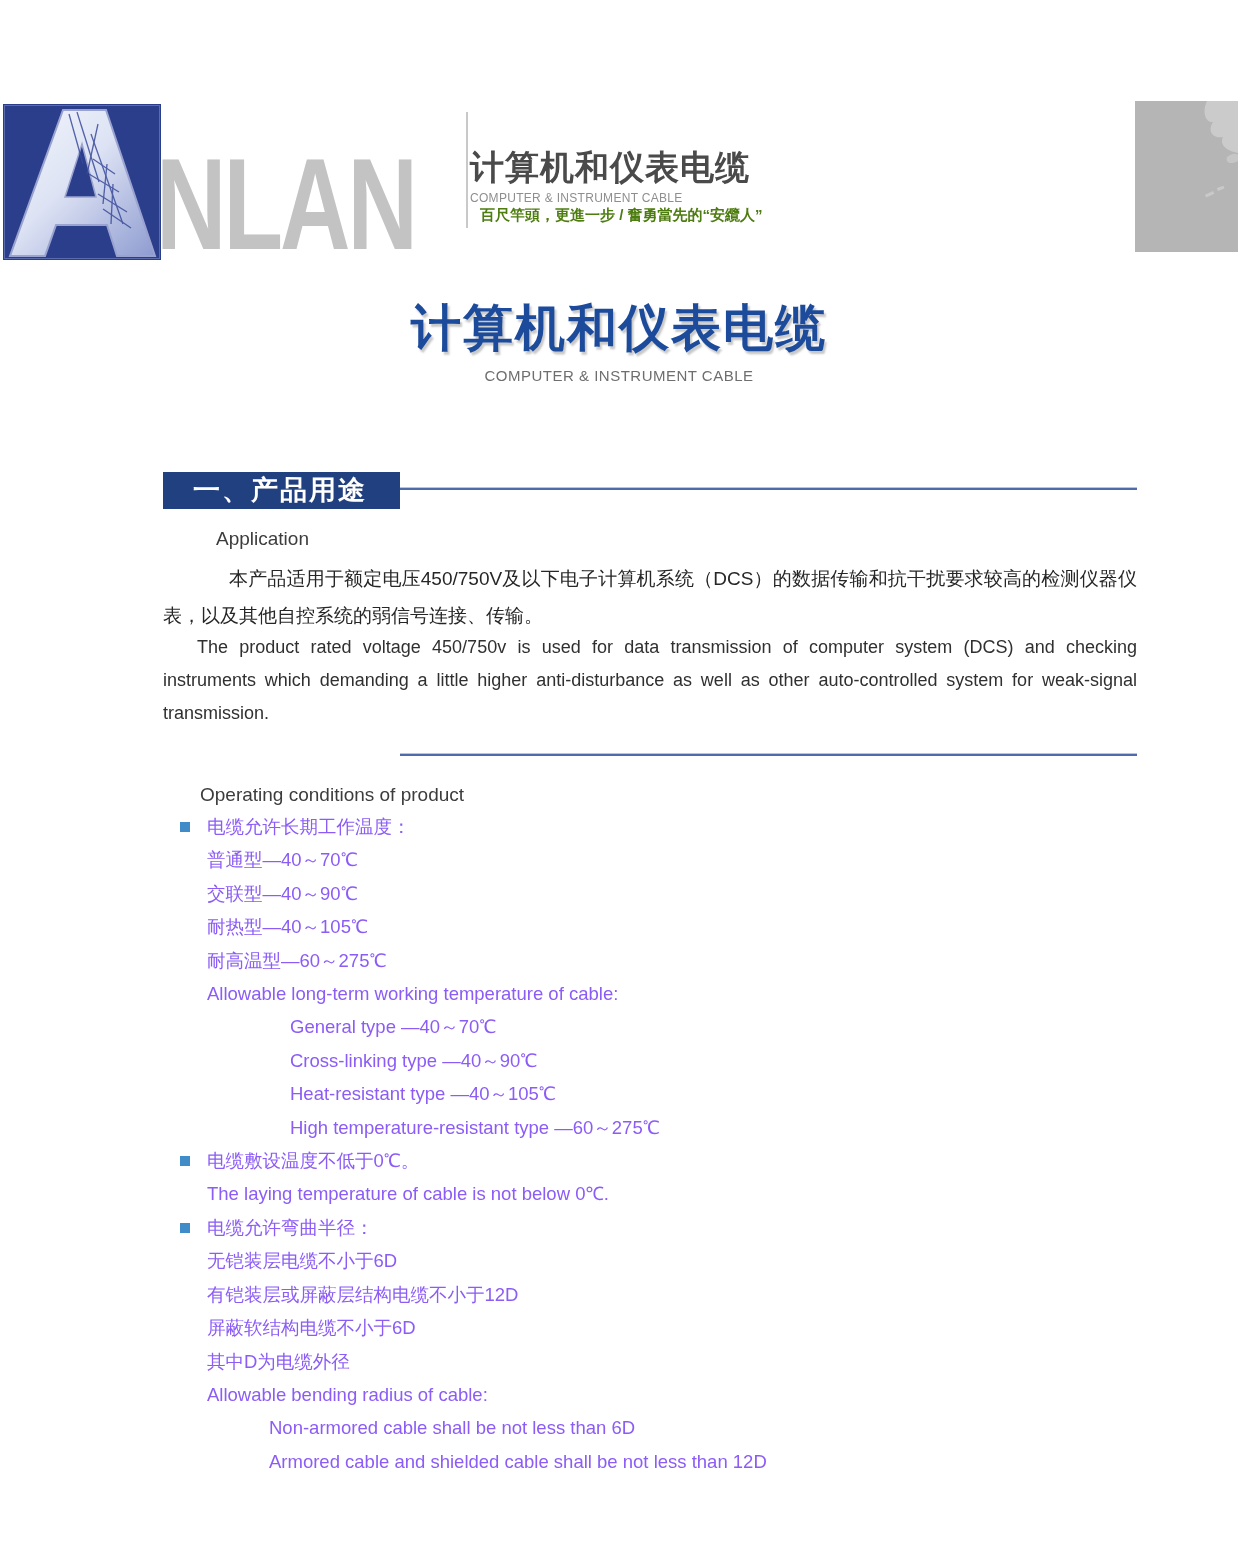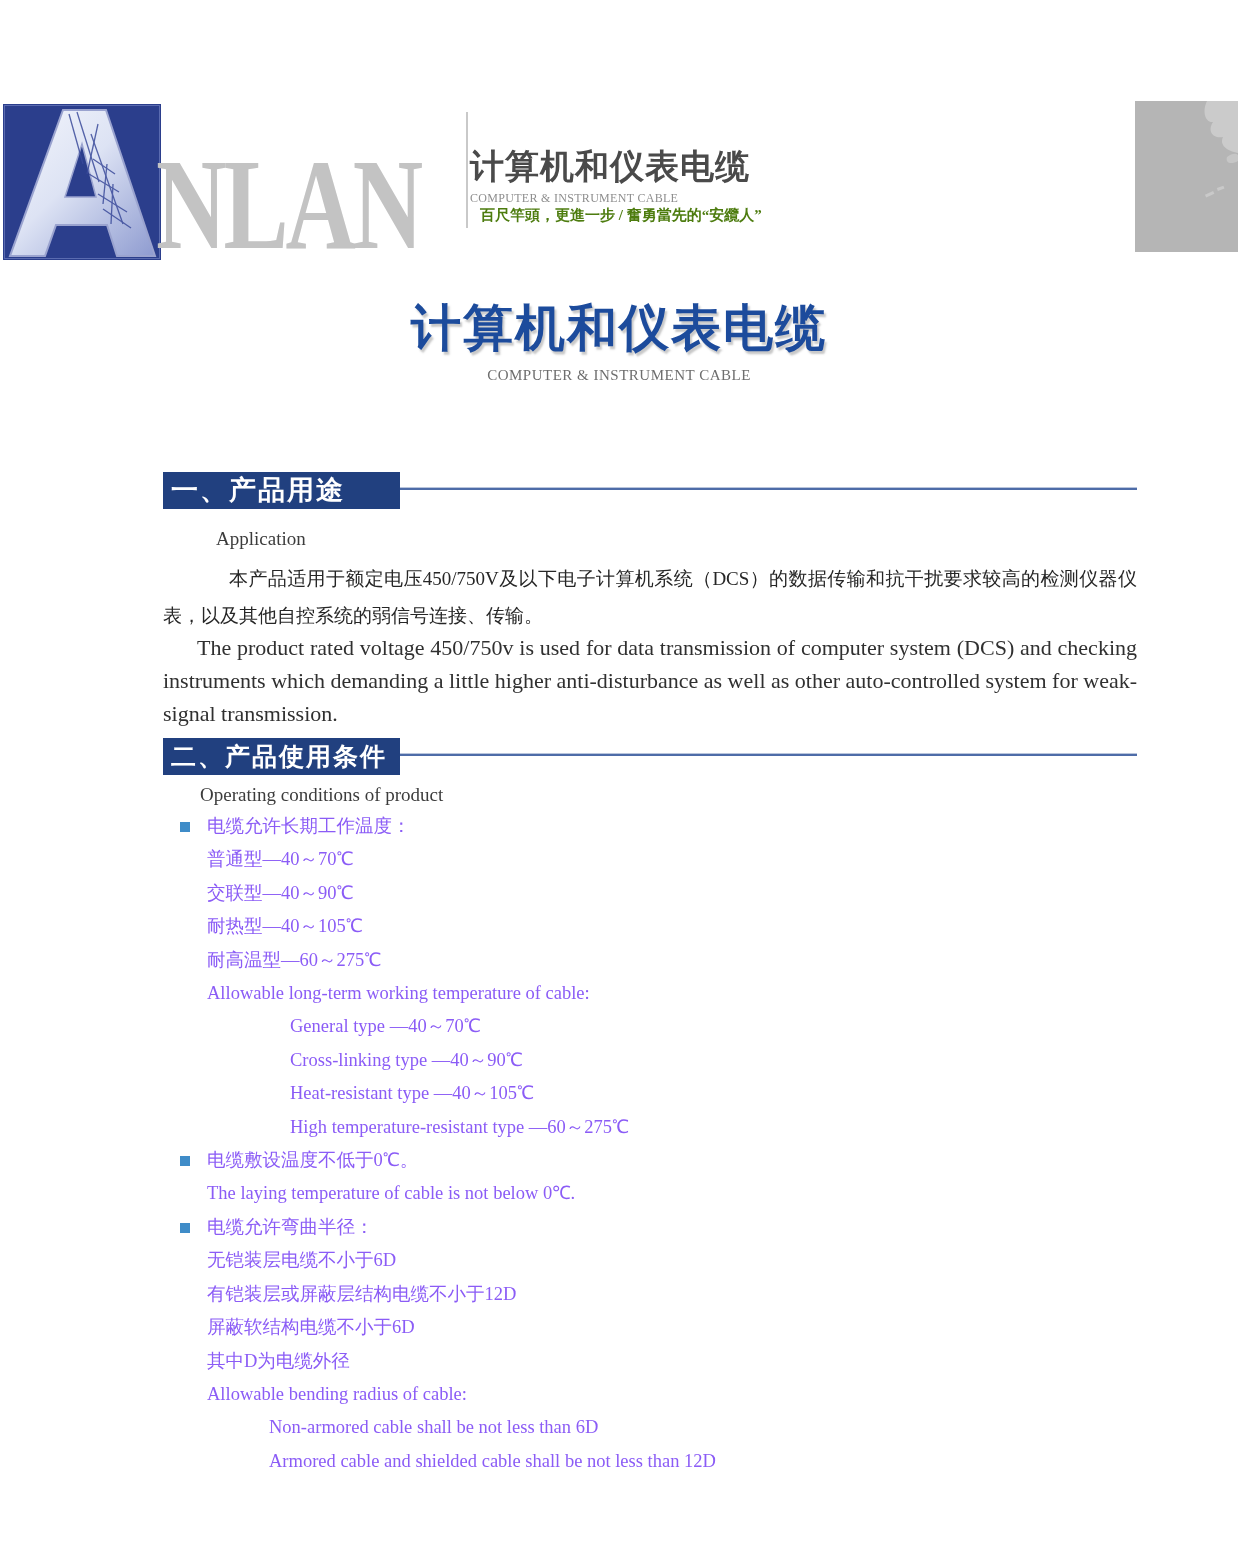--- a/index.html
+++ b/index.html
@@ -1,50 +1,50 @@
 <!DOCTYPE html>
 <html><head>
 <meta charset="utf-8">
 <style>
   html,body{margin:0;padding:0;background:#ffffff;}
   .page{position:relative;width:1238px;height:1547px;background:#ffffff;overflow:hidden;
-        font-family:Liberation Serif, serif;color:#262626;}
+        font-family:Liberation Sans, sans-serif;color:#262626;}
   .abs{position:absolute;}
 
   
   .logo-square{left:3px;top:104px;}
   .logo-word{left:156px;top:139px;font-size:130px;line-height:130px;font-weight:bold;
              color:#c3c3c3;letter-spacing:-4px;transform:scaleX(0.75);transform-origin:0 0;white-space:nowrap;}
   .v-div{left:466px;top:112px;width:2px;height:116px;background:#c9c9c9;}
   .hdr-cn{left:470px;top:150px;font-size:34px;line-height:1;font-weight:bold;color:#4a4a4a;letter-spacing:1px;white-space:nowrap;}
   .hdr-en{left:470px;top:191px;font-size:12px;color:#8e8e8e;letter-spacing:0.3px;white-space:nowrap;}
   .hdr-tag{left:480px;top:206px;font-size:15px;font-weight:bold;color:#4d7c0f;white-space:nowrap;}
   .corner-photo{left:1135px;top:101px;}
 
   
   .doc-title-cn{left:0;right:0;top:301px;text-align:center;font-size:50px;line-height:1.1;font-weight:bold;
                 color:#1c4b9c;letter-spacing:2px;text-shadow:2px 3px 2px rgba(110,110,110,0.38);}
   .doc-title-en{left:0;right:0;top:367px;text-align:center;font-size:15px;color:#6e6e6e;letter-spacing:0.5px;}
 
   
   .banner{left:163px;width:237px;height:37px;background:#21407f;color:#ffffff;font-weight:bold;
-          line-height:37px;padding-left:8px;box-sizing:border-box;letter-spacing:2px;white-space:nowrap;}
+          line-height:37px;padding-left:30px;box-sizing:border-box;letter-spacing:2px;white-space:nowrap;}
   .banner1{top:472px;font-size:27px;}
   .banner2{top:738px;font-size:25px;}
   .rule{left:400px;width:737px;height:2px;background:#4e6ca8;border-top:1px solid #b9c5dc;}
   .rule1{top:487px;}
   .rule2{top:753px;}
   .sub-label{left:200px;font-size:19px;color:#3c3c3c;}
   .app-label{top:528px;margin-left:16px;}
   .ops-label{top:784px;}
 
   
   .cn-para{left:163px;width:974px;top:560px;font-size:19px;line-height:37px;color:#262626;
            text-align:justify;text-indent:66px;margin:0;}
-  .en-para{left:163px;width:974px;top:631px;font-size:22px;line-height:33px;color:#303030;
+  .en-para{left:163px;width:974px;top:631px;font-size:18px;line-height:33px;color:#303030;
            text-align:justify;text-indent:34px;margin:0;}
 
   
   .cond-list{left:163px;top:810px;width:974px;}
   .crow{position:relative;min-height:33.4px;line-height:33.4px;padding-left:44px;font-size:18.5px;color:#8b5cf6;white-space:nowrap;}
   .crow .sq{position:absolute;left:17px;top:12px;width:10px;height:10px;background:#3f8cc8;}
   .crow.ind1{padding-left:127px;}
   .crow.ind2{padding-left:106px;}
 </style>
 </head>
@@ -101,21 +101,20 @@
 
   <div class="abs doc-title-cn">计算机和仪表电缆</div>
   <div class="abs doc-title-en">COMPUTER &amp; INSTRUMENT CABLE</div>
 
   <div class="abs banner banner1">一、产品用途</div>
   <div class="abs rule rule1"></div>
   <div class="abs sub-label app-label">Application</div>
   <p class="abs cn-para">本产品适用于额定电压450/750V及以下电子计算机系统（DCS）的数据传输和抗干扰要求较高的检测仪器仪表，以及其他自控系统的弱信号连接、传输。</p>
   <p class="abs en-para">The product rated voltage 450/750v is used for data transmission of computer system (DCS) and checking instruments which demanding a little higher anti-disturbance as well as other auto-controlled system for weak-signal transmission.</p>
 
-  <div class="abs banner banner2">二、产品使用条件</div>
   <div class="abs rule rule2"></div>
   <div class="abs sub-label ops-label">Operating conditions of product</div>
 
   <div class="abs cond-list">
     <div class="crow"><span class="sq"></span><span>电缆允许长期工作温度：</span></div>
     <div class="crow"><span>普通型—40～70℃</span></div>
     <div class="crow"><span>交联型—40～90℃</span></div>
     <div class="crow"><span>耐热型—40～105℃</span></div>
     <div class="crow"><span>耐高温型—60～275℃</span></div>
     <div class="crow"><span>Allowable long-term working temperature of cable:</span></div>

